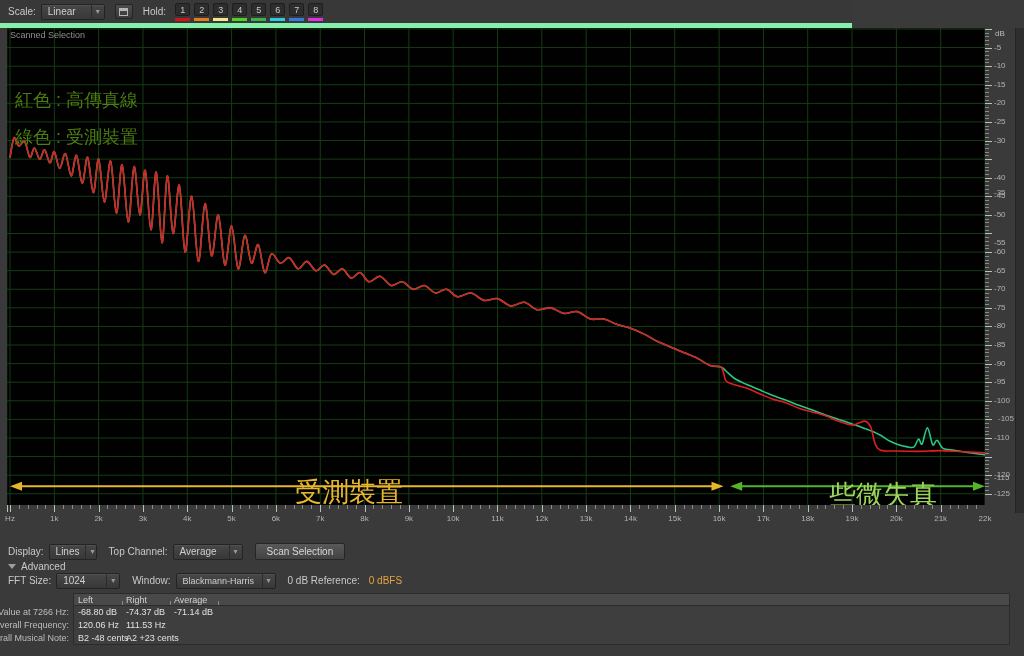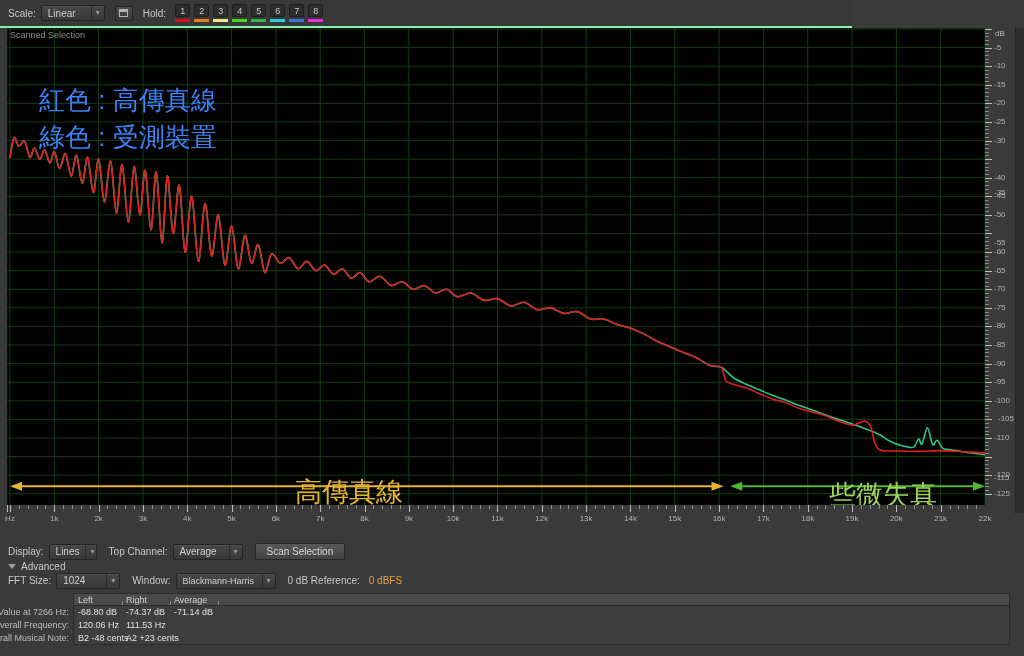--- a/index.html
+++ b/index.html
@@ -2,21 +2,21 @@
 <html><head>
 <meta charset="utf-8">
 <style>
   * { margin:0; padding:0; box-sizing:border-box; }
   html,body { width:1024px; height:656px; overflow:hidden; background:#3a3a3a;
     font-family:"Liberation Sans", sans-serif; }
   #app { position:relative; width:1024px; height:656px; background:#3a3a3a; }
 
   
   .toolbar { position:absolute; left:0; top:0; width:852px; height:28px;
-    background:#383838; border-bottom:2px solid #86efac;
+    background:#383838; border-bottom:5px solid #86efac;
     display:flex; align-items:center; padding-left:8px; }
   .lbl { font-size:10px; color:#c9c9c9; margin-right:5px; white-space:nowrap; }
   .dropdown { display:inline-flex; align-items:center; justify-content:space-between;
     height:16px; padding:0 4px 0 6px; background:linear-gradient(#474747,#383838);
     border:1px solid #232323; border-radius:2px; color:#cfcfcf; font-size:10px;
     box-shadow:inset 0 1px 0 rgba(255,255,255,.06); white-space:nowrap; }
   .dropdown .dd-arrow { margin-left:6px; border-left:1px solid #2b2b2b; padding-left:4px;
     color:#9a9a9a; font-size:8px; line-height:16px; }
   .dropdown .dd-arrow::after { content:"▾"; }
   .mini-btn { width:18px; height:15px; margin:0 10px 0 10px;
@@ -29,22 +29,22 @@
   .hold-btn .num { display:block; width:15px; height:13px; background:#2d2d2d;
     border:1px solid #1e1e1e; border-radius:2px; color:#c9c9c9; font-size:9px;
     text-align:center; line-height:12px; }
   .hold-btn .strip { display:block; width:15px; height:3px; margin-top:2px; }
 
   
   .plot-bg { position:absolute; left:7px; top:28px; width:978px; height:477px;
     background:#010101; box-shadow:inset 1px 1px 0 #0e0e0e; }
   #plot-svg { position:absolute; left:0; top:0; }
   .corner-label { position:absolute; left:3px; top:2px; font-size:9px; color:#8f8f8f; }
-  .legend { position:absolute; left:32px; top:54px; font-size:26px; line-height:37px;
-    color:#3b82f6; white-space:nowrap; }
+  .legend { position:absolute; left:8px; top:54px; font-size:18px; line-height:37px;
+    color:#4d7c0f; white-space:nowrap; }
   .ann-text { position:absolute; font-size:27px; white-space:nowrap; }
   #ann-yellow { left:288px; top:446px; }
   #ann-green  { left:806px; top:449px;margin-left:16px; }
 
   
   .yaxis { position:absolute; left:985px; top:28px; width:30px; height:485px;
     background:#3a3a3a; }
   .ytick-minor { position:absolute; left:0; top:1px; width:4px; height:468px;
     background:repeating-linear-gradient(180deg,#8a8a8a 0 1px,transparent 1px 3.718px); }
   .ytick-major { position:absolute; left:0; top:1px; width:7px; height:468px;
@@ -207,21 +207,21 @@
         <polygon points="716.5198,458.314 704.5198,453.814 704.5198,462.814" fill="#e7b62f"></polygon>
         <line x1="732.1675" y1="458.314" x2="968.996" y2="458.314" stroke="#53b52e" stroke-width="2"></line>
         <polygon points="723.1675,458.314 735.1675,453.814 735.1675,462.814" fill="#53b52e"></polygon>
         <polygon points="977.996,458.314 965.996,453.814 965.996,462.814" fill="#53b52e"></polygon>
       </svg>
     <div class="corner-label">Scanned Selection</div>
     <div class="legend">
       <div>紅色 : 高傳真線</div>
       <div>綠色 : 受測裝置</div>
     </div>
-    <div class="ann-text" id="ann-yellow" style="color: rgb(231, 182, 47);">高傳真線</div>
+    <div class="ann-text" id="ann-yellow" style="color: rgb(231, 182, 47);">受測裝置</div>
     <div class="ann-text" id="ann-green" style="color: rgb(156, 212, 92);">些微失真</div>
   </div>
 
   <div class="yaxis">
     <div class="ytick-minor"></div>
     <div class="ytick-major"></div>
     <span class="db-unit">dB</span>
     <div id="yaxis-labels">
         <span class="y-lab" style="top: 14.59px;">-5</span>
         <span class="y-lab" style="top: 33.18px;">-10</span>

